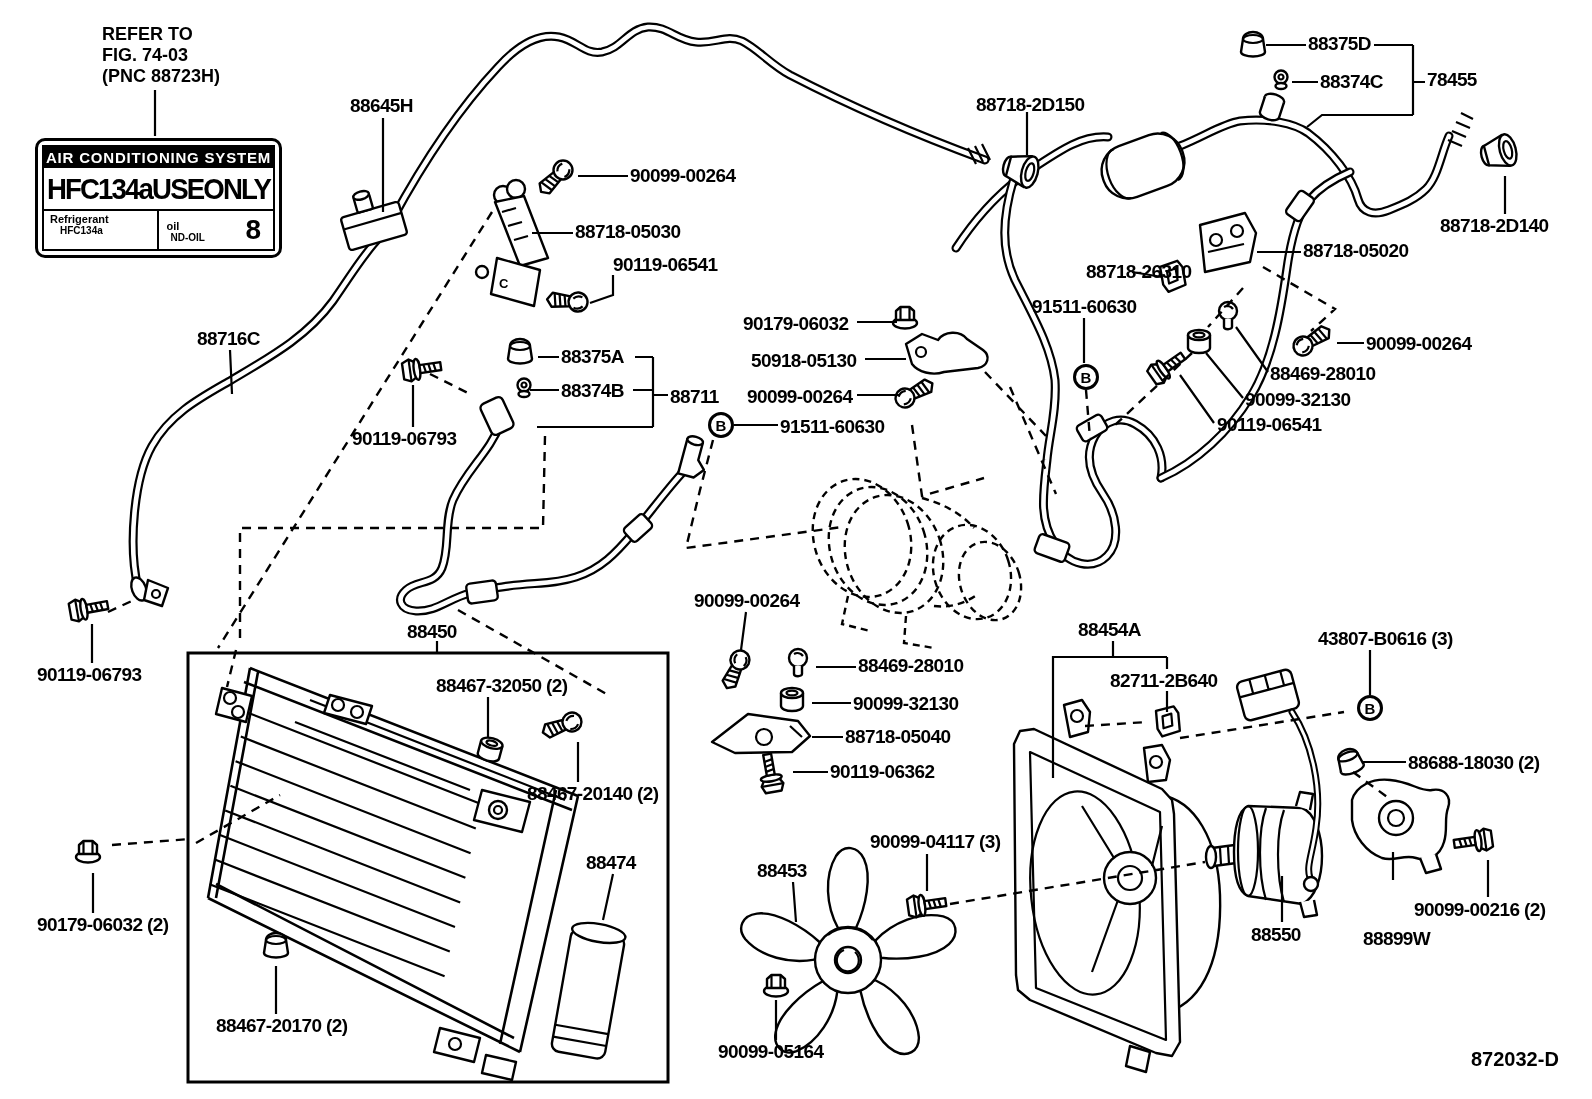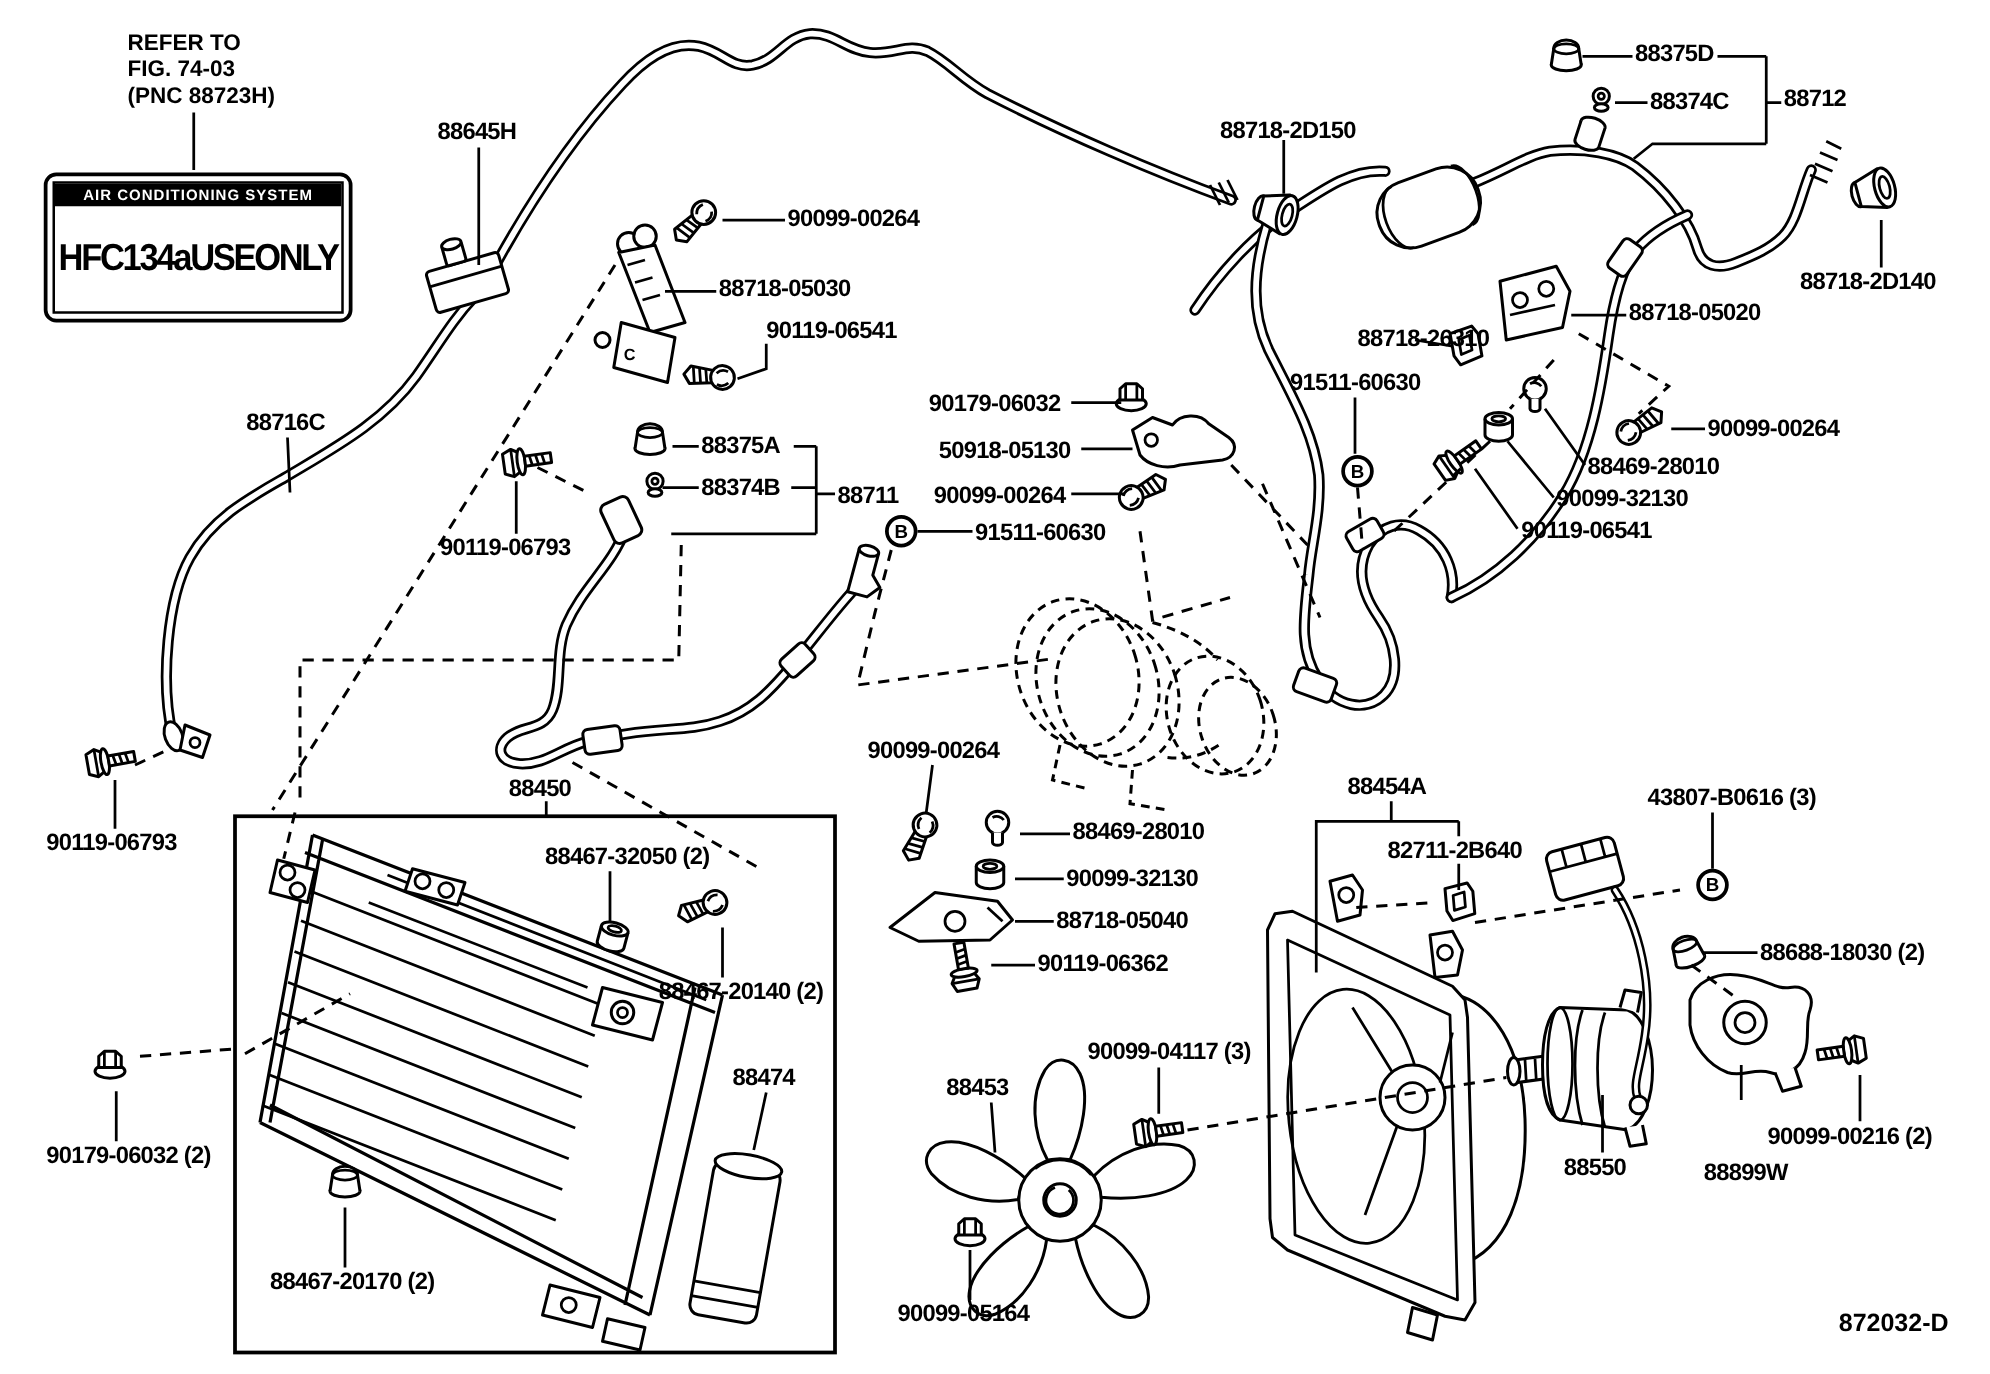--- a/index.html
+++ b/index.html
@@ -11,21 +11,21 @@
   .figcode{position:absolute;font-weight:700;font-size:20px;letter-spacing:0;margin-left:16px;}
   .note{position:absolute;left:102px;top:24px;font-weight:700;font-size:18px;line-height:21px;}
   .bmark{position:absolute;width:26px;height:26px;border:3px solid #000;border-radius:50%;
          display:flex;align-items:center;justify-content:center;
          font-size:15px;font-weight:700;background:#fff;box-sizing:border-box;}
   .cmark{position:absolute;font-size:13px;font-weight:700;}
   
   .plate{position:absolute;left:35px;top:138px;width:247px;height:120px;box-sizing:border-box;
          border:3px solid #000;border-radius:10px;padding:4px;background:#fff;}
   .plate-in{border:2px solid #000;height:100%;box-sizing:border-box;display:flex;flex-direction:column;}
-  .plate-hd{background:#000;color:#fff;text-align:center;font-size:12px;font-weight:700;
+  .plate-hd{background:#000;color:#fff;text-align:center;font-size:15px;font-weight:700;
             letter-spacing:.8px;padding:2px 0;}
   .plate-main{flex:1;display:flex;align-items:center;justify-content:center;
               font-size:30px;font-weight:900;letter-spacing:-2px;white-space:nowrap;
               transform:scaleX(.92);}
   .plate-bot{border-top:2px solid #000;display:flex;height:38px;}
   .plate-cell1{width:50%;border-right:2px solid #000;padding:2px 4px 0 6px;box-sizing:border-box;}
   .plate-cell2{flex:1;display:flex;align-items:center;}
   .pc-t{font-size:11px;font-weight:700;}
   .pc-v{font-size:10px;font-weight:700;padding-left:10px;}
   .plate-oil{padding:2px 0 0 8px;}
@@ -398,20 +398,33 @@
 <div class="note">
   <div>REFER TO</div>
   <div>FIG. 74-03</div>
   <div>(PNC 88723H)</div>
 </div>
 
 <div class="plate">
   <div class="plate-in">
     <div class="plate-hd">AIR CONDITIONING SYSTEM</div>
     <div class="plate-main">HFC134aUSEONLY</div>
+    <div class="plate-bot">
+      <div class="plate-cell1">
+        <div class="pc-t">Refrigerant</div>
+        <div class="pc-v">HFC134a</div>
+      </div>
+      <div class="plate-cell2">
+        <div class="plate-oil">
+          <div class="pc-t">oil</div>
+          <div class="pc-v" style="padding-left:4px">ND-OIL</div>
+        </div>
+        <div class="plate-8">8</div>
+      </div>
+    </div>
   </div>
 </div>
 
 <div class="bmark" style="left:708px;top:412px">B</div>
 <div class="bmark" style="left:1073px;top:364px">B</div>
 <div class="bmark" style="left:1357px;top:695px">B</div>
 <div class="cmark" style="left:499px;top:276px">C</div>
 
 <div class="lbl" style="left:350px;top:96px">88645H</div>
 <div class="lbl" style="left:630px;top:166px">90099-00264</div>
@@ -422,21 +435,21 @@
 <div class="lbl" style="left:561px;top:381px">88374B</div>
 <div class="lbl" style="left:670px;top:387px">88711</div>
 <div class="lbl" style="left:352px;top:429px">90119-06793</div>
 <div class="lbl" style="left:743px;top:314px">90179-06032</div>
 <div class="lbl" style="left:751px;top:351px">50918-05130</div>
 <div class="lbl" style="left:747px;top:387px">90099-00264</div>
 <div class="lbl" style="left:780px;top:417px">91511-60630</div>
 <div class="lbl" style="left:976px;top:95px">88718-2D150</div>
 <div class="lbl" style="left:1308px;top:34px">88375D</div>
 <div class="lbl" style="left:1320px;top:72px">88374C</div>
-<div class="lbl" style="left:1427px;top:70px">88712</div>
+<div class="lbl" style="left:1427px;top:70px">78455</div>
 <div class="lbl" style="left:1440px;top:216px">88718-2D140</div>
 <div class="lbl" style="left:1303px;top:241px">88718-05020</div>
 <div class="lbl" style="left:1086px;top:262px">88718-26310</div>
 <div class="lbl" style="left:1032px;top:297px">91511-60630</div>
 <div class="lbl" style="left:1366px;top:334px">90099-00264</div>
 <div class="lbl" style="left:1270px;top:364px">88469-28010</div>
 <div class="lbl" style="left:1245px;top:390px">90099-32130</div>
 <div class="lbl" style="left:1217px;top:415px">90119-06541</div>
 <div class="lbl" style="left:407px;top:622px">88450</div>
 <div class="lbl" style="left:436px;top:676px">88467-32050 (2)</div>

